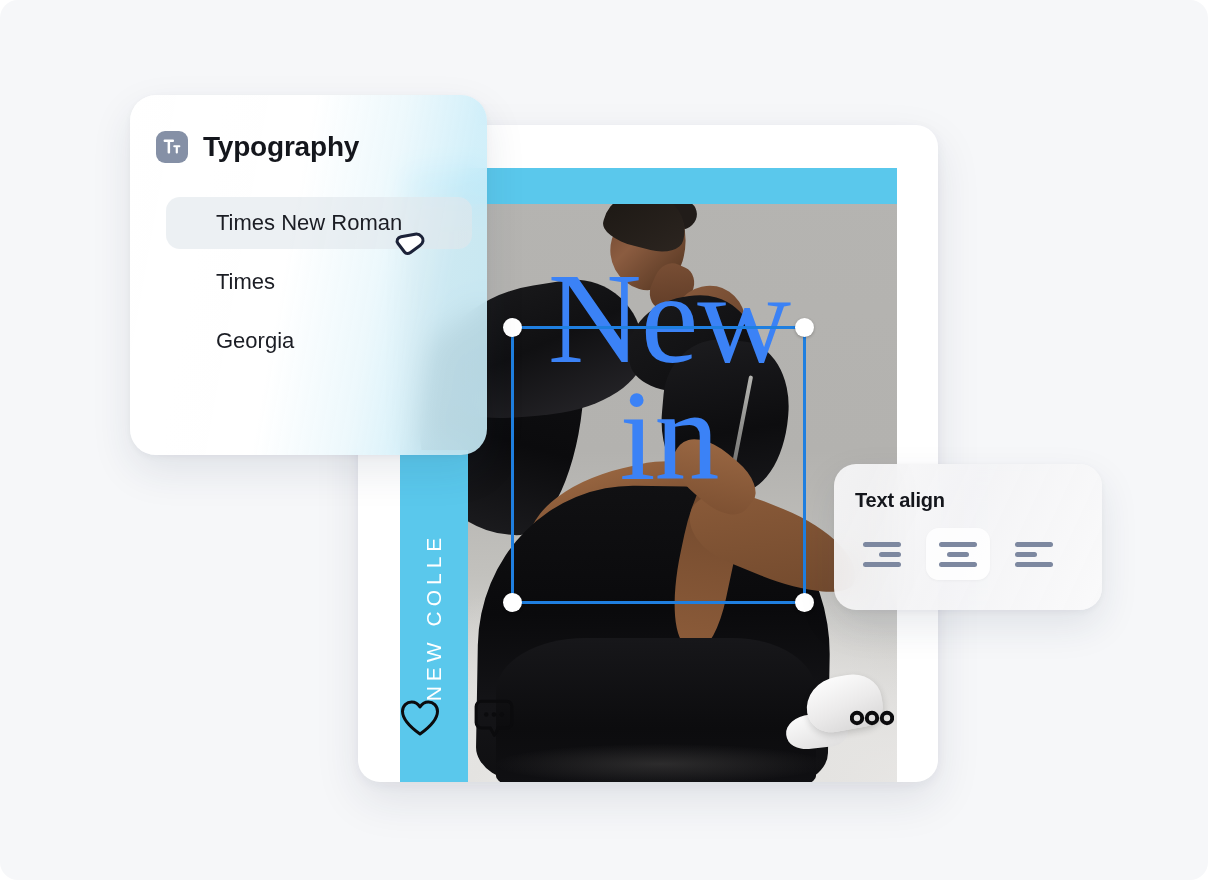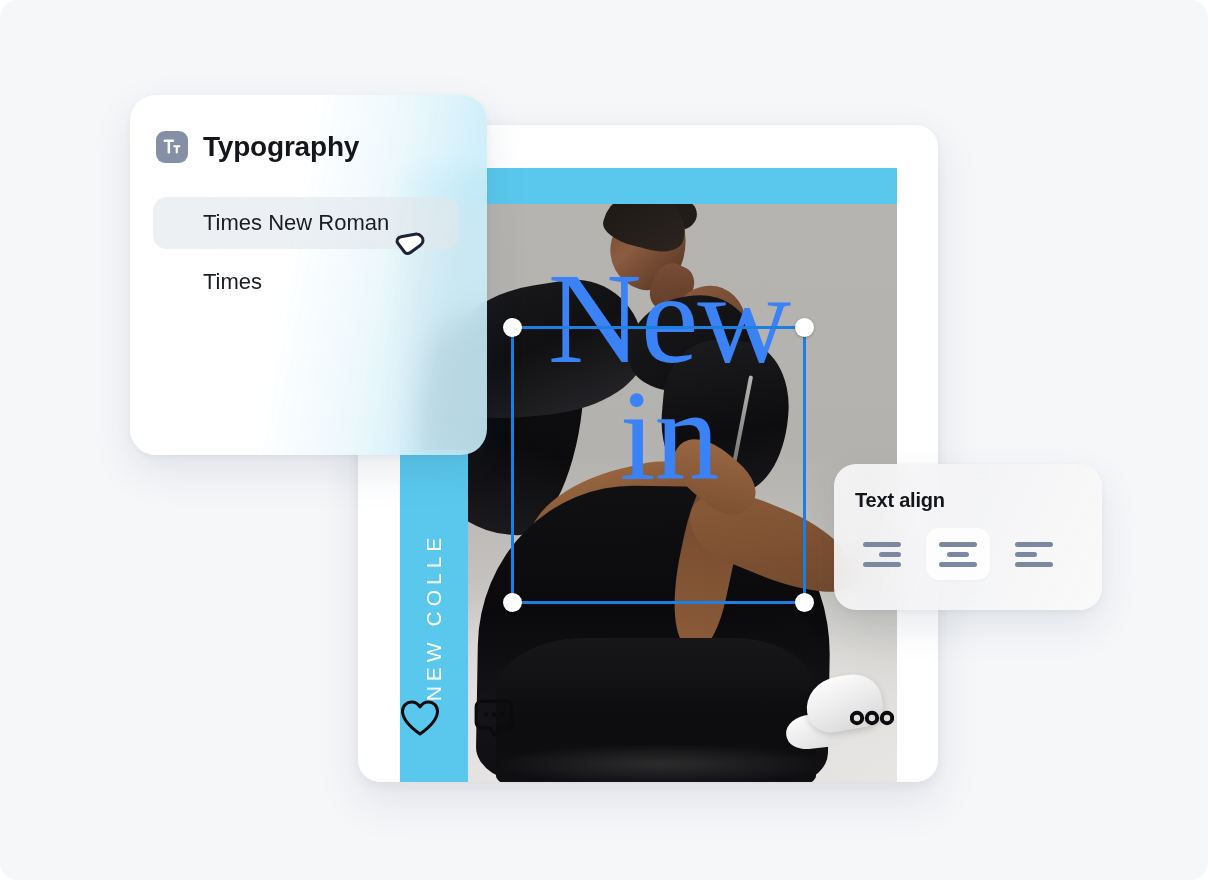--- a/index.html
+++ b/index.html
@@ -266,21 +266,21 @@
   .type-icon {
     width: 32px; height: 32px;
     border-radius: 9px;
     background: #8590a6;
     display: flex; align-items: center; justify-content: center;
     flex: none;
   }
   .panel-title {
     font-size: 28px; font-weight: 700; color: #14161c; letter-spacing: -0.2px;
   }
-  .font-list { position: absolute; left: 23px; top: 102px; width: 306px; }
+  .font-list { position: absolute; left: 36px; top: 102px; width: 306px; }
   .font-item {
     height: 52px;
     display: flex; align-items: center;
     padding-left: 50px;
     font-size: 22px;
     color: #1b1d24;
     border-radius: 14px;
     cursor: pointer;
     margin-bottom: 7px;
   }
@@ -427,20 +427,23 @@
       <span class="panel-title">Typography</span>
     </div>
 
     <div class="font-list">
       <div class="font-item selected">
         <span>Times New Roman</span>
       </div>
       <div class="font-item">
         <span>Times</span>
       </div>
+      <div class="font-item">
+        <span>Georgia</span>
+      </div>
     </div>
   </div>
 
   <div id="cursor-pointer">
     <svg width="42" height="42" viewBox="0 0 42 42">
       <path d="M33.5 8.5 C36 11 35.5 15 32 17.5 L22.5 24.5 C20.5 26 18 26 16.5 24 L10 15.5 C8 13 9.5 9.5 13 8.8 L27 6.2 C29.5 5.7 32 6.8 33.5 8.5 Z" fill="#ffffff" stroke="#1c2238" stroke-width="3" stroke-linejoin="round"></path>
     </svg>
   </div>
 
   <div id="text-align-panel">

